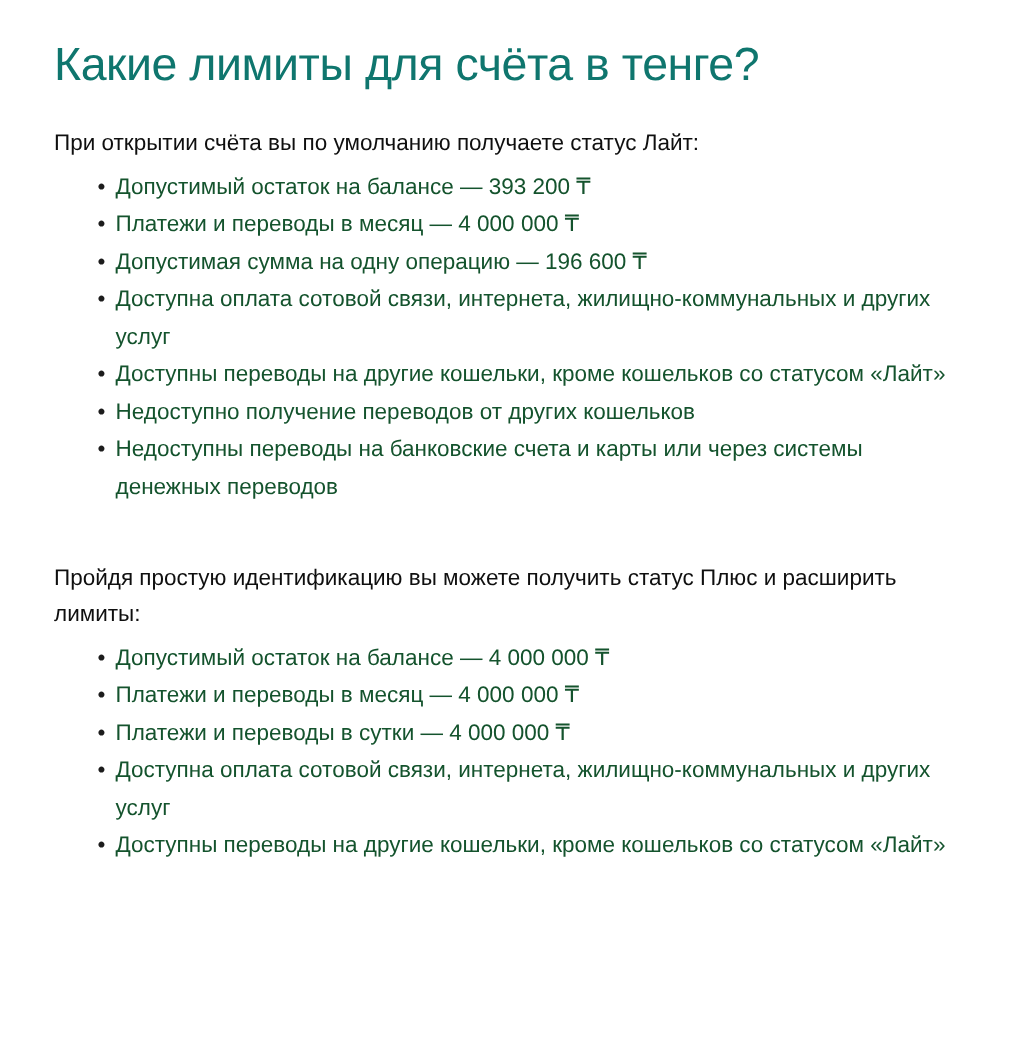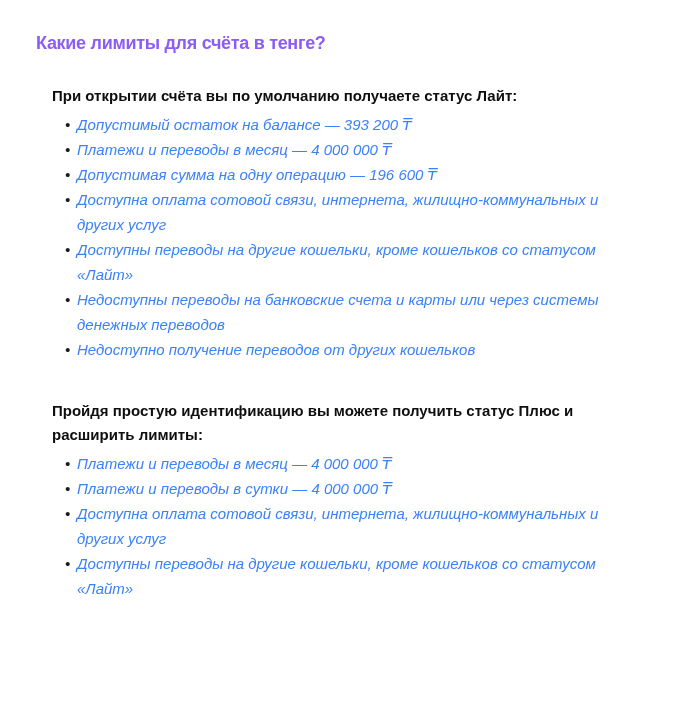--- a/index.html
+++ b/index.html
@@ -15,55 +15,54 @@
     -webkit-font-smoothing: antialiased;
   }
   .page {
     box-sizing: border-box;
     width: 677px;
     height: 704px;
     padding: 28px 40px 0 36px;
     background: #ffffff;
   }
   .page-title {
-    font-size: 18px;
+    font-size: 31px;
     line-height: 30px;
-    font-weight: 700;
-    color: #8b5cf6;
+    font-weight: 400;
+    color: #0f766e;
     letter-spacing: -0.3px;
     margin: 0 0 26px 0;
   }
   .section {
     margin-bottom: 0;
   }
   .section + .section {
     margin-top: 37px;
   }
   .section-heading {
     font-size: 15px;
     line-height: 24px;
-    font-weight: 700;
+    font-weight: 400;
     color: #0f0f0f;
-    margin: 0 0 4px 16px;
+    margin: 0 0 4px 0;
     max-width: 590px;
   }
   ul.bullet-list {
     list-style: none;
     margin: 0;
     padding: 0;
   }
   ul.bullet-list > li {
     position: relative;
     font-size: 15px;
     line-height: 25px;
-    color: #3b82f6;
+    color: #14532d;
     padding-left: 41px;
     margin: 0;
     max-width: 625px;
-    font-style: italic;
   }
   ul.bullet-list > li::before {
     content: "\2022";
     position: absolute;
     left: 29px;
     top: 0;
     font-size: 15px;
     line-height: 25px;
     color: #1c1c1c;
   }
@@ -76,28 +75,29 @@
   <h1 class="page-title">Какие лимиты для счёта в тенге?</h1>
 
   <div class="section">
     <p class="section-heading">При открытии счёта вы по умолчанию получаете статус Лайт:</p>
     <ul class="bullet-list">
       <li>Допустимый остаток на балансе — 393 200 ₸</li>
       <li>Платежи и переводы в месяц — 4 000 000 ₸</li>
       <li>Допустимая сумма на одну операцию — 196 600 ₸</li>
       <li>Доступна оплата сотовой связи, интернета, жилищно-коммунальных и других услуг</li>
       <li>Доступны переводы на другие кошельки, кроме кошельков со статусом «Лайт»</li>
+      <li>Недоступно получение переводов от других кошельков</li>
       <li>Недоступны переводы на банковские счета и карты или через системы денежных переводов</li>
-      <li>Недоступно получение переводов от других кошельков</li>
     </ul>
   </div>
 
   <div class="section">
     <p class="section-heading">Пройдя простую идентификацию вы можете получить статус Плюс и расширить лимиты:</p>
     <ul class="bullet-list">
+      <li>Допустимый остаток на балансе — 4 000 000 ₸</li>
       <li>Платежи и переводы в месяц — 4 000 000 ₸</li>
       <li>Платежи и переводы в сутки — 4 000 000 ₸</li>
       <li>Доступна оплата сотовой связи, интернета, жилищно-коммунальных и других услуг</li>
       <li>Доступны переводы на другие кошельки, кроме кошельков со статусом «Лайт»</li>
     </ul>
   </div>
 
 </div>
 
 </body></html>

